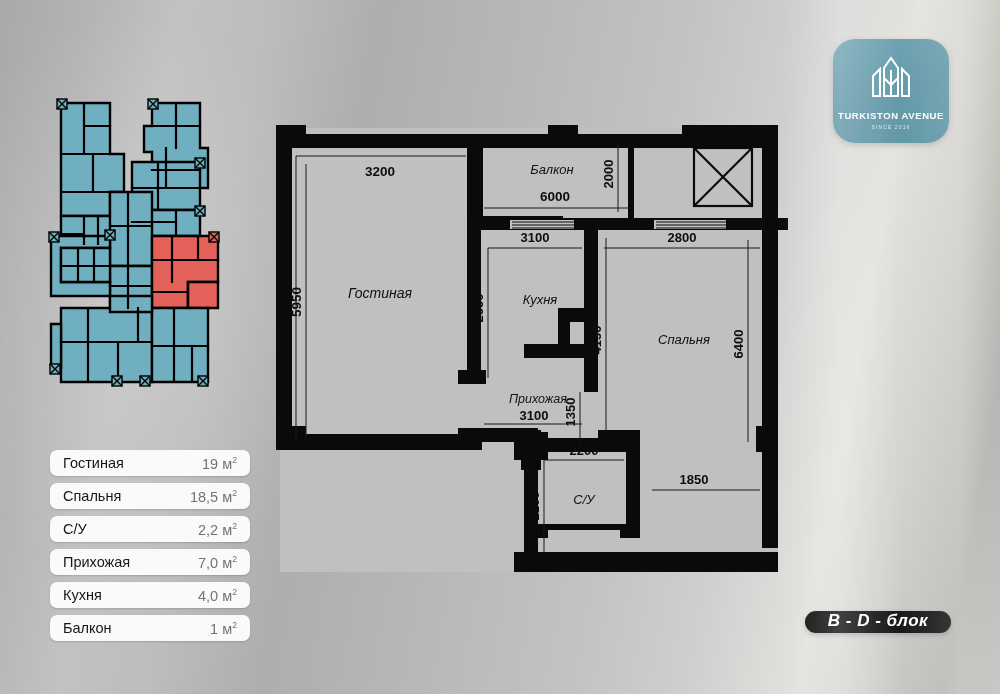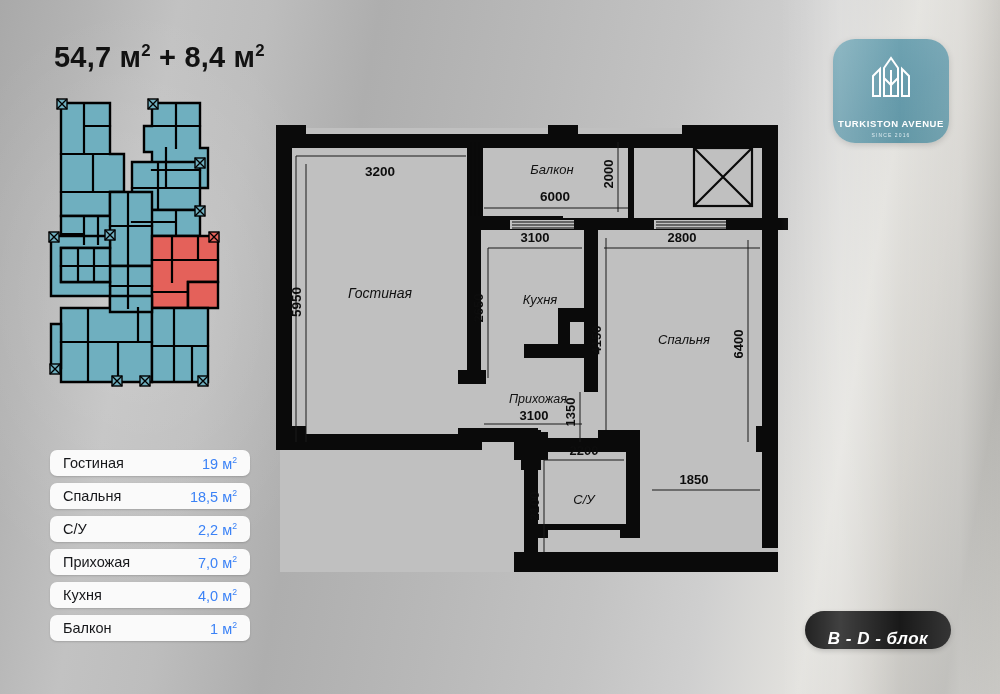--- a/index.html
+++ b/index.html
@@ -85,21 +85,21 @@
     margin-bottom: 7px;
     padding: 0 13px;
     box-shadow: 0 1px 2px rgba(0,0,0,.16);
   }
   .legend-name {
     font-size: 14.5px;
     color: #16171a;
   }
   .legend-area {
     font-size: 14.5px;
-    color: #3b82f6;
+    color: #737373;
     white-space: nowrap;
   }
   .legend-area sup { font-size: .6em; vertical-align: super; }
 
   
   #logo {
     position: absolute;
     left: 833px;
     top: 39px;
     width: 116px;
@@ -109,46 +109,46 @@
     box-shadow: 0 2px 6px rgba(0,0,0,.18);
     display: flex;
     flex-direction: column;
     align-items: center;
     justify-content: flex-start;
     padding-top: 13px;
     box-sizing: border-box;
   }
   #logo-mark { width: 58px; height: 50px; }
   #logo-name {
-    margin-top: 16px;
+    margin-top: 8px;
     color: #ffffff;
     font-size: 9.5px;
     font-weight: bold;
     letter-spacing: .6px;
     white-space: nowrap;
   }
   #logo-since {
     margin-top: 3px;
     color: #dceaef;
     font-size: 5px;
     letter-spacing: 1.1px;
     white-space: nowrap;
   }
 
   
   #block-badge {
     position: absolute;
     left: 805px;
     top: 611px;
     width: 146px;
-    height: 38px;
+    height: 22px;
     border-radius: 19px;
     background: #0d0d0d;
     display: flex;
-    align-items: flex-end;
+    align-items: flex-start;
     justify-content: center;
     box-shadow: 0 2px 5px rgba(0,0,0,.2);
   }
   #block-badge span {
     color: #ffffff;
     font-size: 17px;
     font-style: italic;
     font-weight: bold;
     letter-spacing: .5px;
   }
@@ -161,23 +161,20 @@
     width: 530px;
     height: 468px;
   }
   #plan svg { display: block; width: 100%; height: 100%; }
 </style>
 </head>
 <body>
 
 <div id="page">
 
-  <div id="title">
-    <span>54,7 м</span><sup>2</sup><span> + </span><span>8,4 м</span><sup>2</sup>
-  </div>
 
   <div id="keyplan">
     <svg viewBox="0 0 190 292" xmlns="http://www.w3.org/2000/svg">
       <g>
 
         <path d="M13 7 H62 V58 H76 V96 H62 V120 H13 Z" fill="#6fafbf" stroke="#000" stroke-width="2.4"></path>
         <path d="M13 120 H76 V148 H50 V170 H13 Z" fill="#6fafbf" stroke="#000" stroke-width="2.4"></path>
 
         <path d="M104 7 H152 V52 H160 V92 H104 V56 H96 V30 H104 Z" fill="#6fafbf" stroke="#000" stroke-width="2.4"></path>
         <path d="M84 66 H152 V114 H84 Z" fill="#6fafbf" stroke="#000" stroke-width="2.4"></path>

